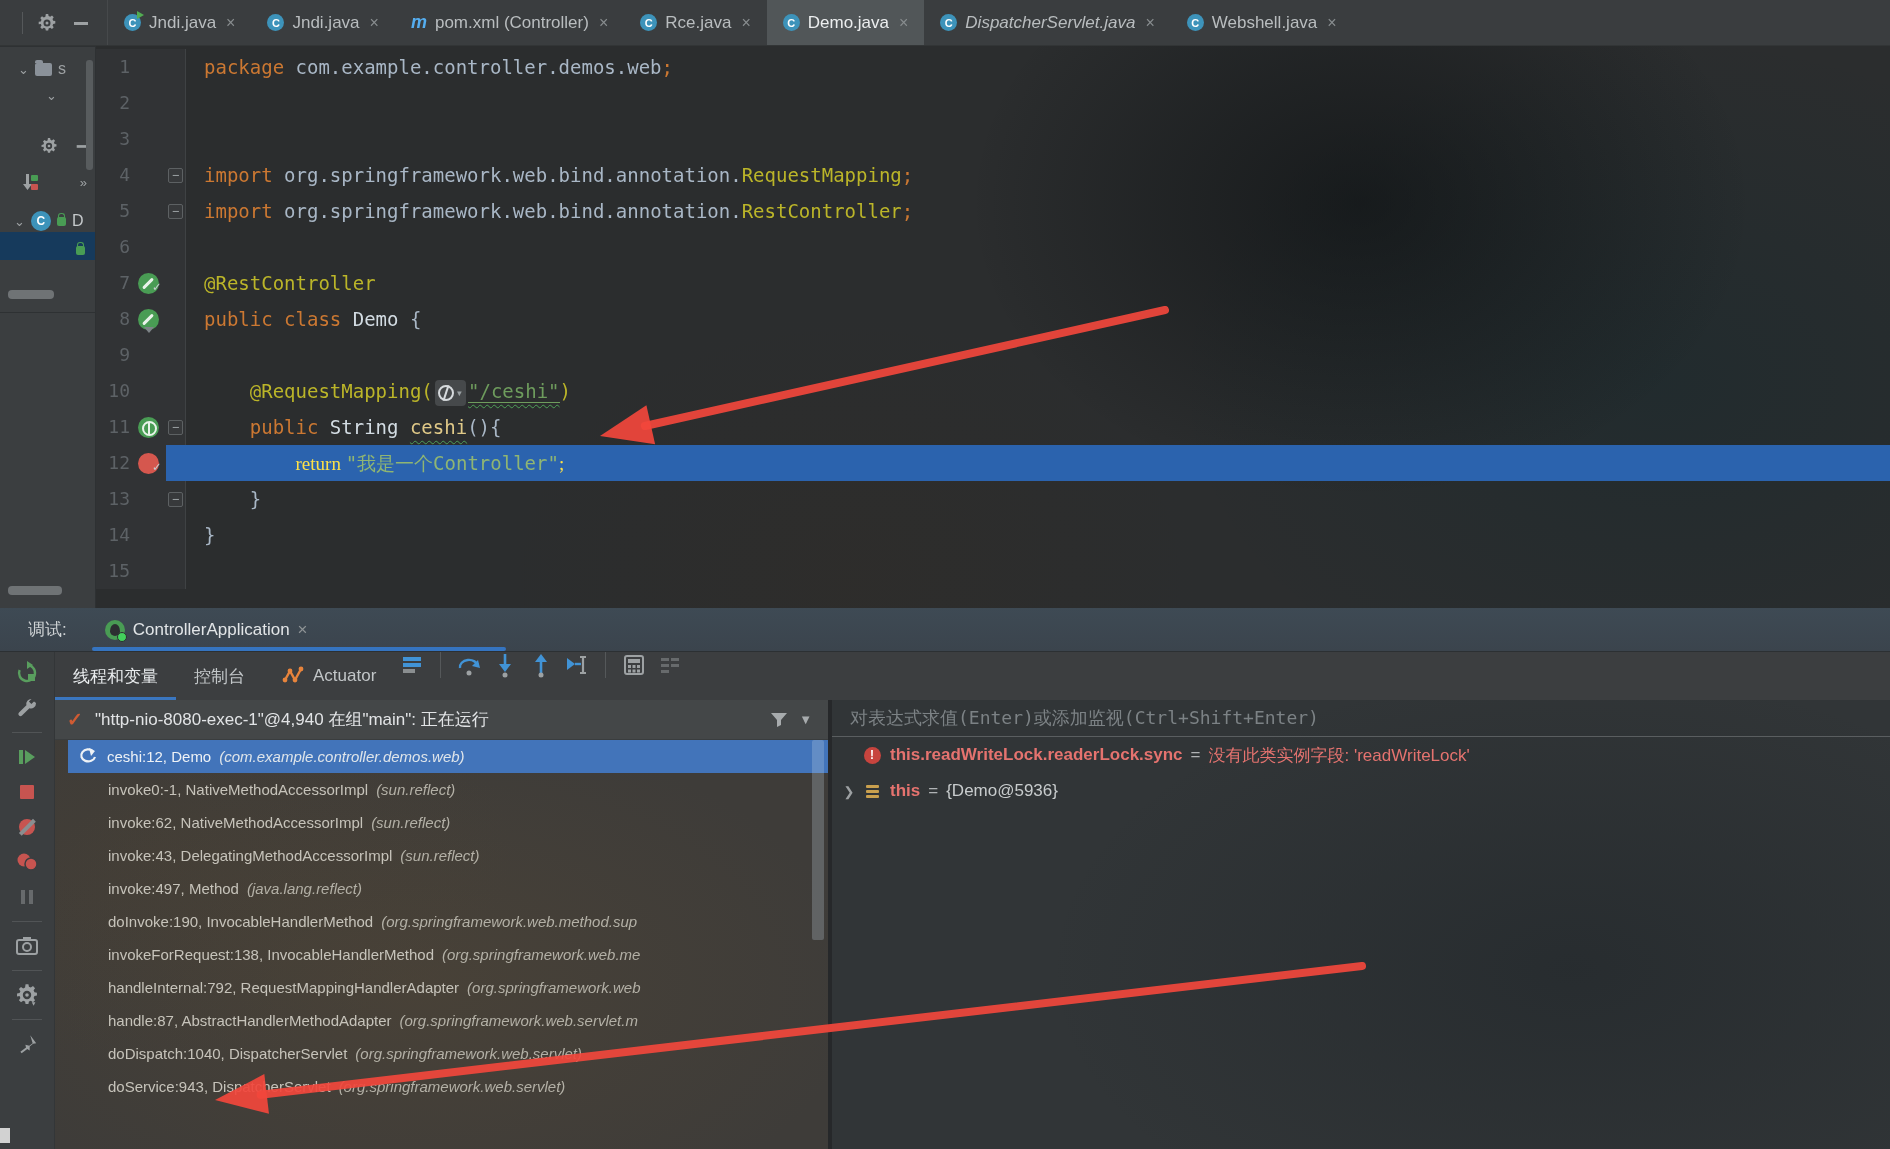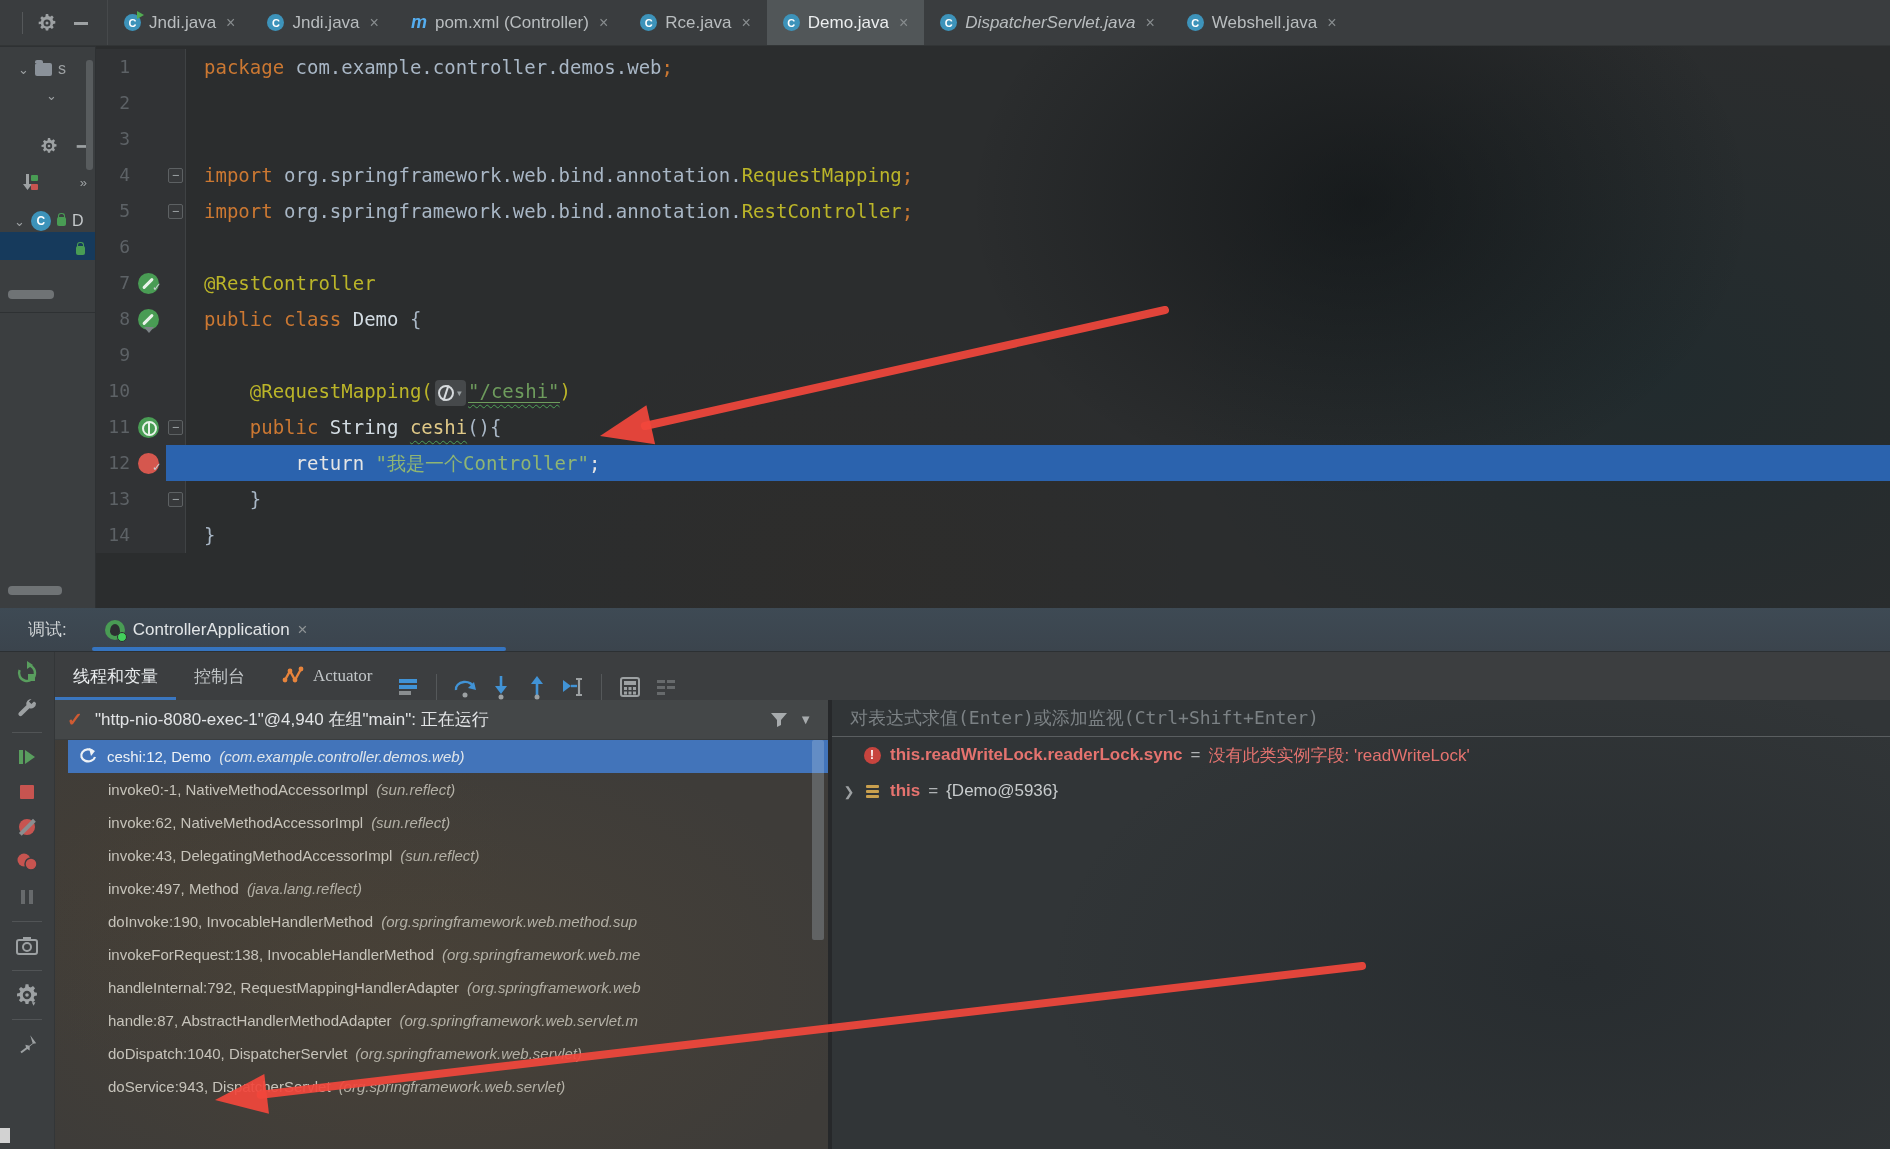--- a/index.html
+++ b/index.html
@@ -43,21 +43,21 @@
   .gic { width:36px; background:rgba(49,52,54,.95); flex:none; display:flex; align-items:center;
     justify-content:center; }
   .fold{ width:20px; background:rgba(49,52,54,.95); flex:none; display:flex; align-items:center;
     justify-content:center; border-right:1px solid #3f4244; }
   .codepart { flex:1; padding-left:18px; }
   .line.exec .fold, .line.exec .codepart { background:#2b63ae; border-right-color:#2b63ae; }
   .s-kw{color:#cc7832} .s-plain{color:#a9b7c6} .s-ann{color:#bbb529} .s-str{color:#6e9c5d}
   .s-cls{color:#d3dce3} .s-meth{color:#e0c988}
   .su{ border-bottom:1px solid #6e9c5d; }
   .swavy{ text-decoration:underline wavy #4f9e58 1px; text-underline-offset:6px; }
-  .line.exec .s-str{ color:#8fb573; } .line.exec .s-kw{ color:#e5e5e5; }
+  .line.exec .s-str{ color:#8fb573; } .line.exec .s-kw{ color:#fde047;font-family:Liberation Serif, serif; }
   .foldbox { width:15px; height:15px; border:1px solid #5d6163; border-radius:2px; color:#9aa0a3;
     font-size:12px; line-height:13px; text-align:center; background:#37393b; }
   .bp { width:21px; height:21px; border-radius:50%; background:#d5574e; position:relative; }
   .bp::after, .spring-check::after { content:"✓"; position:absolute; right:-2px; top:-4px;
     color:#c9ced1; font-size:13px; font-weight:bold; }
   .spr { width:21px; height:21px; border-radius:50%; background:#499c54; position:relative; }
   .spr::before { content:""; position:absolute; left:3px; top:9px; width:14px; height:3px;
     background:#e9f3ea; transform:rotate(-45deg); border-radius:2px; }
   .spr.globe::before { width:0; height:0; }
   .spr.globe::after { content:""; position:absolute; left:4px; top:4px; width:11px; height:11px;
@@ -111,21 +111,21 @@
     border-radius:50%; background:#43d05c; border:1px solid #2c2f31; }
 
   #vtool { position:absolute; left:0; top:44px; width:55px; bottom:0; background:#3b3e40;
     border-right:1px solid #333638; display:flex; flex-direction:column; align-items:center;
     padding-top:8px; gap:9px; }
   #vtool .ic { width:26px; height:26px; display:flex; align-items:center; justify-content:center; }
   #vtool .vsep { width:30px; height:1px; background:#515456; margin:2px 0; }
   .dim { opacity:.45; }
 
   #dtoolbar { position:absolute; left:55px; top:44px; right:0; height:48px;
-    background:rgba(60,63,65,.88); display:flex; align-items:flex-end; font-size:17px;font-family:Liberation Serif, serif; }
+    background:rgba(60,63,65,.88); display:flex; align-items:flex-start; font-size:17px; }
   .dtab { padding:0 18px; height:48px; display:flex; align-items:center; gap:8px; color:#c2c6c8; }
   .dtab.active { border-bottom:3px solid #3a76c0; color:#e8ebed; padding-top:3px; }
   .tsep { width:1px; height:26px; background:#55585a; margin:0 10px; }
   .act-ic { width:26px; height:26px; display:flex; align-items:center; justify-content:center; margin:0 5px; }
 
   #threadrow { position:absolute; left:55px; top:92px; width:773px; height:40px;
     background:rgba(69,72,73,.93); border-bottom:1px solid #3a3d3e; display:flex; align-items:center;
     color:#e2e4e6; font-size:17px; }
   #threadrow .okchk { color:#cf5b33; font-weight:bold; font-size:19px; margin:0 12px 0 12px; }
   #threadrow .spacer { flex:1; }
@@ -282,20 +282,21 @@
       <div class="line"><span class="ln">5</span><span class="gic"></span><span class="fold"><span class="foldbox">−</span></span><span class="codepart"><span class="s-kw">import </span><span class="s-plain">org.springframework.web.bind.annotation.</span><span class="s-ann">RestController</span><span class="s-kw">;</span></span></div>
       <div class="line"><span class="ln">6</span><span class="gic"></span><span class="fold"></span><span class="codepart"></span></div>
       <div class="line"><span class="ln">7</span><span class="gic"><span class="spr spring-check"></span></span><span class="fold"></span><span class="codepart"><span class="s-ann">@RestController</span></span></div>
       <div class="line"><span class="ln">8</span><span class="gic"><span class="spr bean"></span></span><span class="fold"></span><span class="codepart"><span class="s-kw">public class </span><span class="s-cls">Demo </span><span class="s-plain">{</span></span></div>
       <div class="line"><span class="ln">9</span><span class="gic"></span><span class="fold"></span><span class="codepart"></span></div>
       <div class="line"><span class="ln">10</span><span class="gic"></span><span class="fold"></span><span class="codepart"><span class="s-plain">    </span><span class="s-ann">@RequestMapping(</span><span class="inl-map"><span class="g"></span><span class="ch">▾</span></span><span class="s-str su swavy">"/ceshi"</span><span class="s-ann">)</span></span></div>
       <div class="line"><span class="ln">11</span><span class="gic"><span class="spr globe"></span></span><span class="fold"><span class="foldbox">−</span></span><span class="codepart"><span class="s-plain">    </span><span class="s-kw">public </span><span class="s-cls">String </span><span class="s-meth swavy">ceshi</span><span class="s-plain">(){</span></span></div>
       <div class="line exec"><span class="ln">12</span><span class="gic"><span class="bp"></span></span><span class="fold"></span><span class="codepart"><span class="s-plain">        </span><span class="s-kw">return </span><span class="s-str">"我是一个Controller"</span><span class="s-kw">;</span></span></div>
       <div class="line"><span class="ln">13</span><span class="gic"></span><span class="fold"><span class="foldbox">−</span></span><span class="codepart"><span class="s-plain">    }</span></span></div>
       <div class="line"><span class="ln">14</span><span class="gic"></span><span class="fold"></span><span class="codepart"><span class="s-plain">}</span></span></div>
+      <div class="line"><span class="ln">15</span><span class="gic"></span><span class="fold"></span><span class="codepart"></span></div>
     </div>
 </div>
 
 <div id="debug">
   <div id="dheader">
     <span class="dbg-lbl">调试:</span>
     <div id="session-tab">
       <span class="boot-ic"></span>
       <span>ControllerApplication</span>
       <span style="color:#8f9496">×</span>

